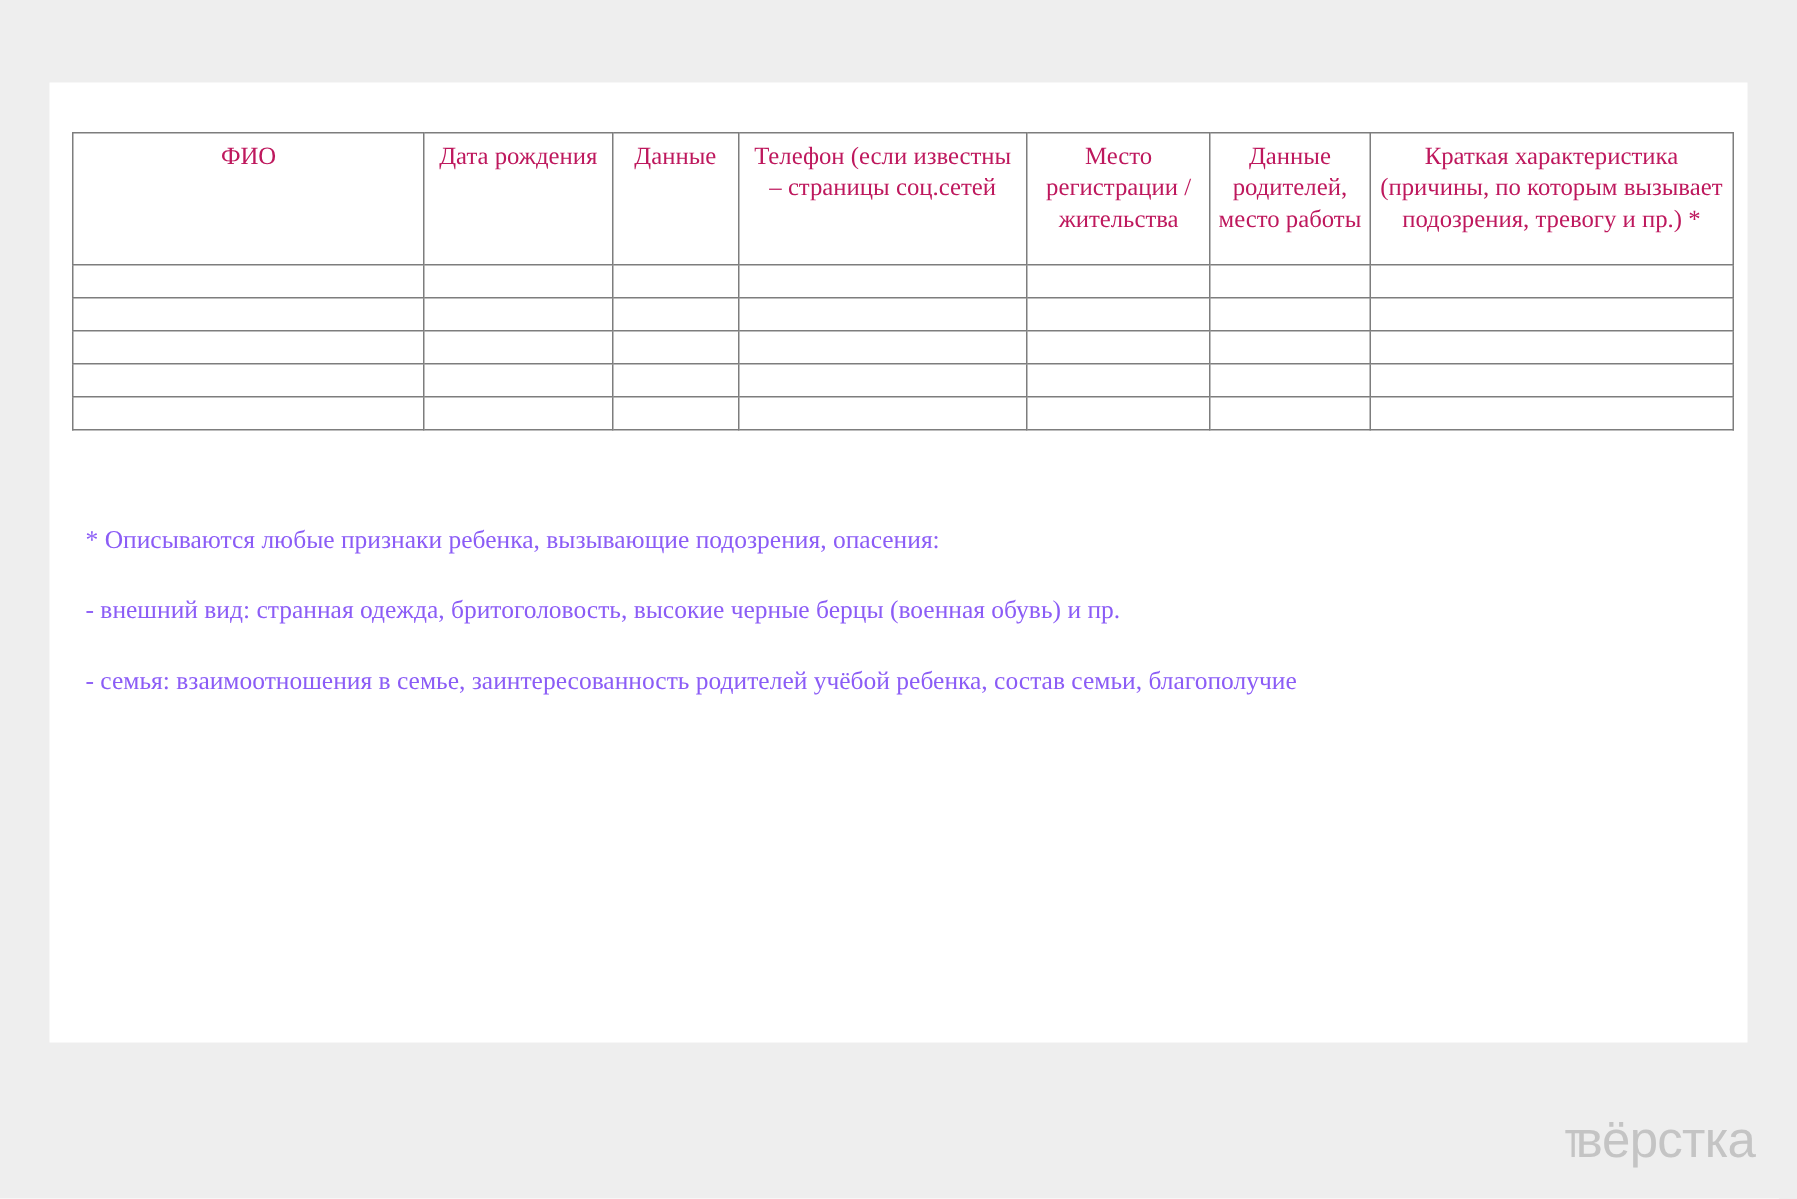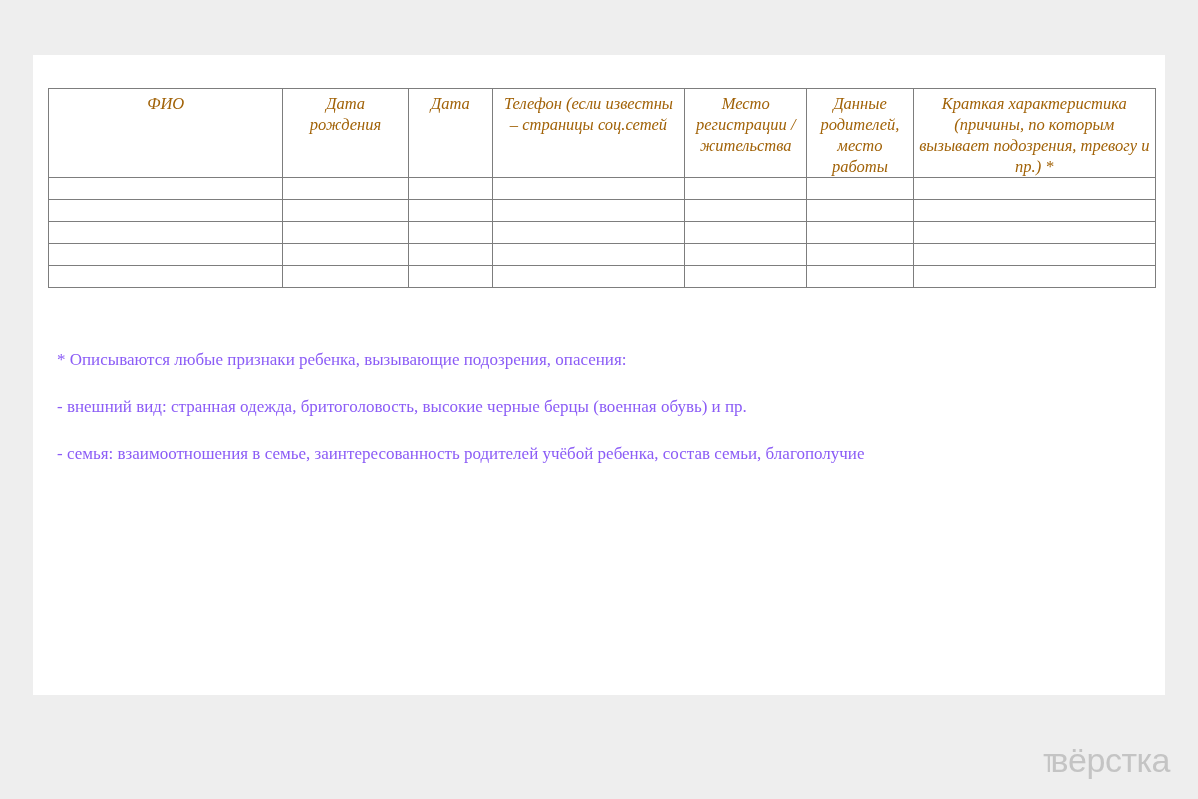--- a/index.html
+++ b/index.html
@@ -37,27 +37,26 @@
   .doc-table th,
   .doc-table td {
     border: 1px solid #7d7d7d;
     padding: 0;
     background: #ffffff;
   }
   .doc-table th {
     font-weight: normal;
     font-size: 16.5px;
     line-height: 1.28;
-    color: #a16207;
+    color: #be185d;
     text-align: center;
     vertical-align: top;
     padding: 4px 5px 0 5px;
     height: 88px;
     box-sizing: border-box;
-    font-style: italic;
   }
   .doc-table td.cell-empty {
     height: 21px;
   }
 
   
   .col-fio    { width: 234px; }
   .col-dob    { width: 125px; }
   .col-class  { width: 84px;  }
   .col-phone  { width: 192px; }
@@ -115,21 +114,21 @@
       <col class="col-class">
       <col class="col-phone">
       <col class="col-reg">
       <col class="col-parent">
       <col class="col-char">
     </colgroup>
     <thead>
       <tr>
         <th>ФИО</th>
         <th>Дата рождения</th>
-        <th>Дата</th>
+        <th>Данные</th>
         <th>Телефон (если известны – страницы соц.сетей</th>
         <th>Место регистрации / жительства</th>
         <th>Данные родителей, место работы</th>
         <th>Краткая характеристика (причины, по которым вызывает подозрения, тревогу и пр.) *</th>
       </tr>
     </thead>
     <tbody id="table-body">
         <tr>
           <td class="cell-empty"></td>
           <td class="cell-empty"></td>

